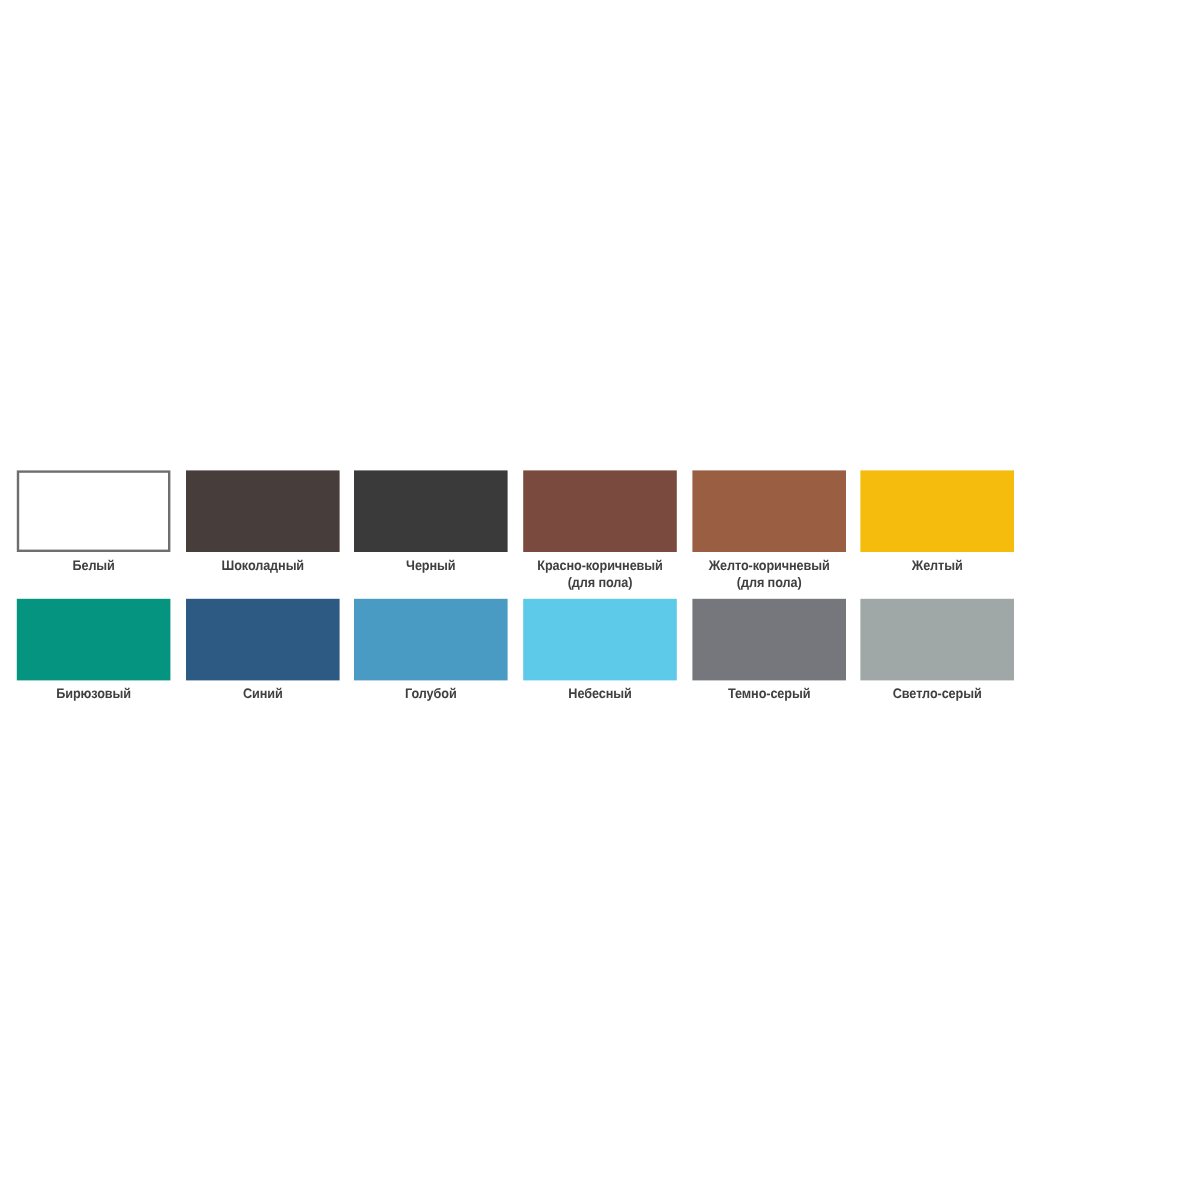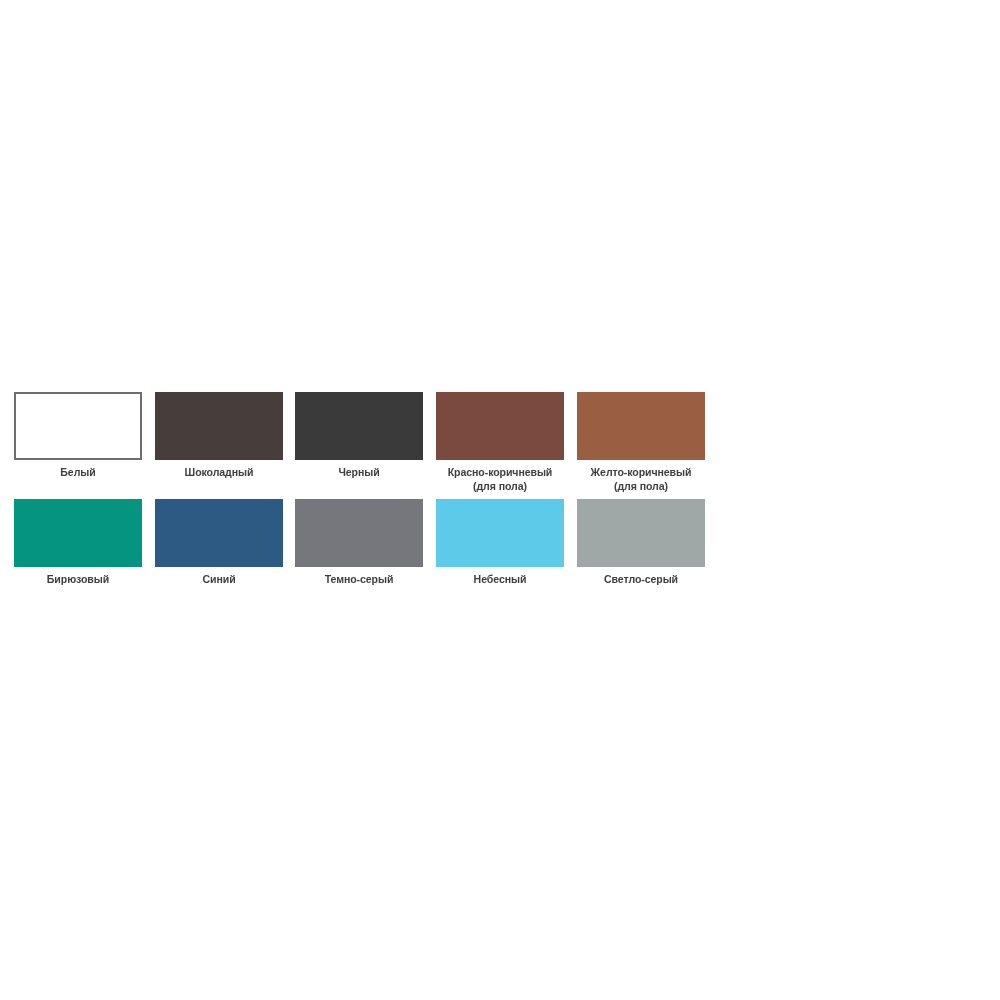--- a/index.html
+++ b/index.html
@@ -98,37 +98,45 @@
           <div class="swatch-label" style="color: rgb(63, 63, 63);"><span>Черный</span></div>
         </div>
         <div class="swatch-cell">
           <div class="swatch-chip" style="background: rgb(123, 74, 62);"></div>
           <div class="swatch-label" style="color: rgb(63, 63, 63);"><span>Красно-коричневый</span><span class="sub-note">(для пола)</span></div>
         </div>
         <div class="swatch-cell">
           <div class="swatch-chip" style="background: rgb(154, 94, 67);"></div>
           <div class="swatch-label" style="color: rgb(63, 63, 63);"><span>Желто-коричневый</span><span class="sub-note">(для пола)</span></div>
         </div>
+        <div class="swatch-cell">
+          <div class="swatch-chip" style="background: rgb(245, 188, 13);"></div>
+          <div class="swatch-label" style="color: rgb(63, 63, 63);"><span>Желтый</span></div>
+        </div>
       </div>
       <div class="swatch-row">
         <div class="swatch-cell">
           <div class="swatch-chip" style="background: rgb(4, 148, 128);"></div>
           <div class="swatch-label" style="color: rgb(63, 63, 63);"><span>Бирюзовый</span></div>
         </div>
         <div class="swatch-cell">
           <div class="swatch-chip" style="background: rgb(45, 90, 130);"></div>
           <div class="swatch-label" style="color: rgb(63, 63, 63);"><span>Синий</span></div>
         </div>
         <div class="swatch-cell">
-          <div class="swatch-chip" style="background: rgb(118, 119, 124);"></div>
-          <div class="swatch-label" style="color: rgb(63, 63, 63);"><span>Темно-серый</span></div>
+          <div class="swatch-chip" style="background: rgb(74, 155, 196);"></div>
+          <div class="swatch-label" style="color: rgb(63, 63, 63);"><span>Голубой</span></div>
         </div>
         <div class="swatch-cell">
           <div class="swatch-chip" style="background: rgb(94, 202, 233);"></div>
           <div class="swatch-label" style="color: rgb(63, 63, 63);"><span>Небесный</span></div>
+        </div>
+        <div class="swatch-cell">
+          <div class="swatch-chip" style="background: rgb(118, 119, 124);"></div>
+          <div class="swatch-label" style="color: rgb(63, 63, 63);"><span>Темно-серый</span></div>
         </div>
         <div class="swatch-cell">
           <div class="swatch-chip" style="background: rgb(159, 168, 166);"></div>
           <div class="swatch-label" style="color: rgb(63, 63, 63);"><span>Светло-серый</span></div>
         </div>
       </div>
     </div>
 </div>
 
 </body></html>

